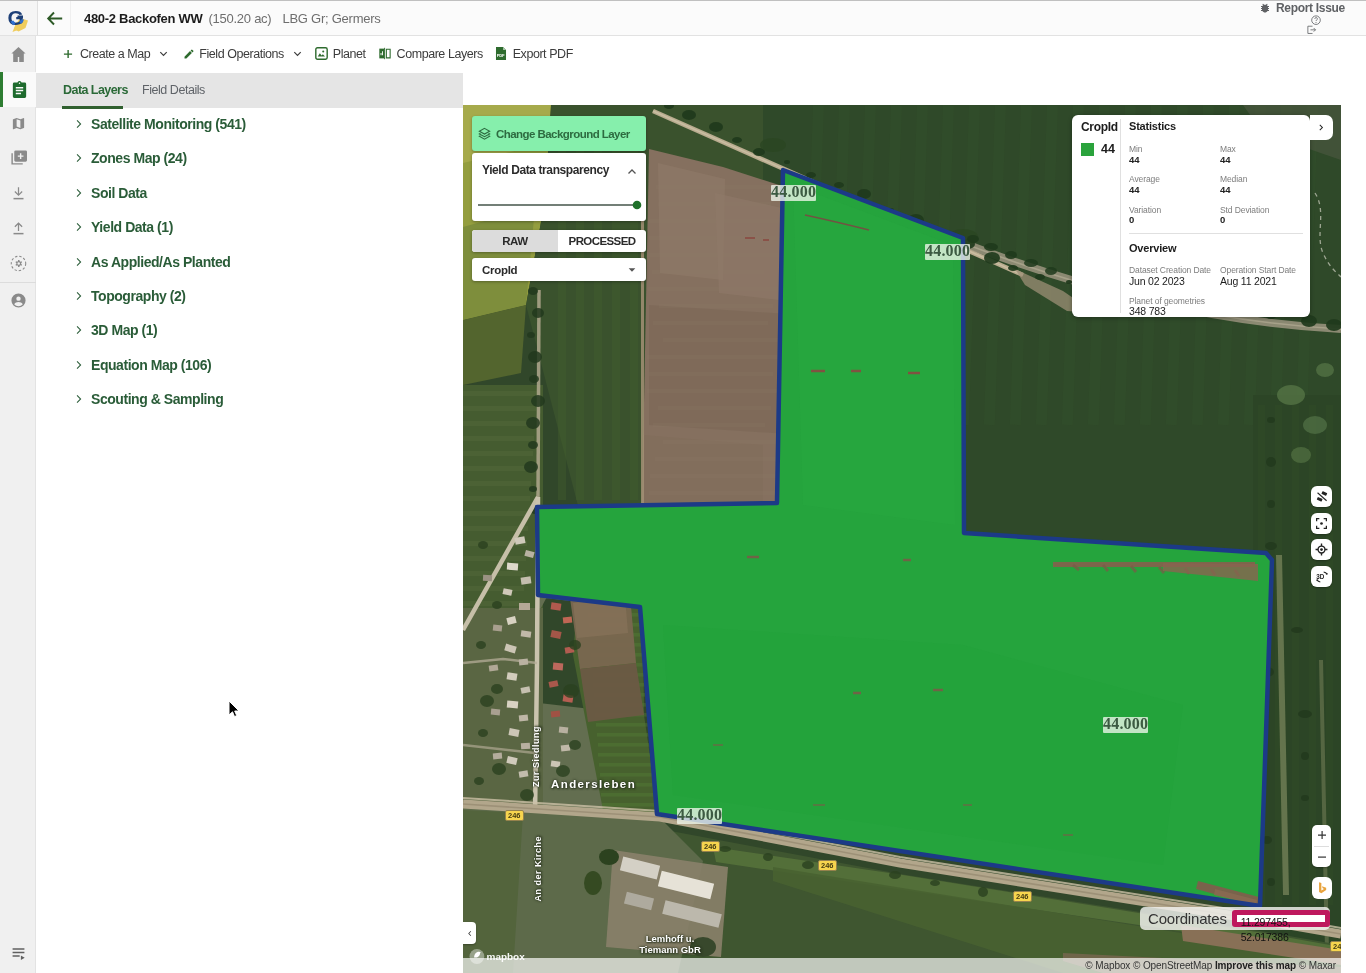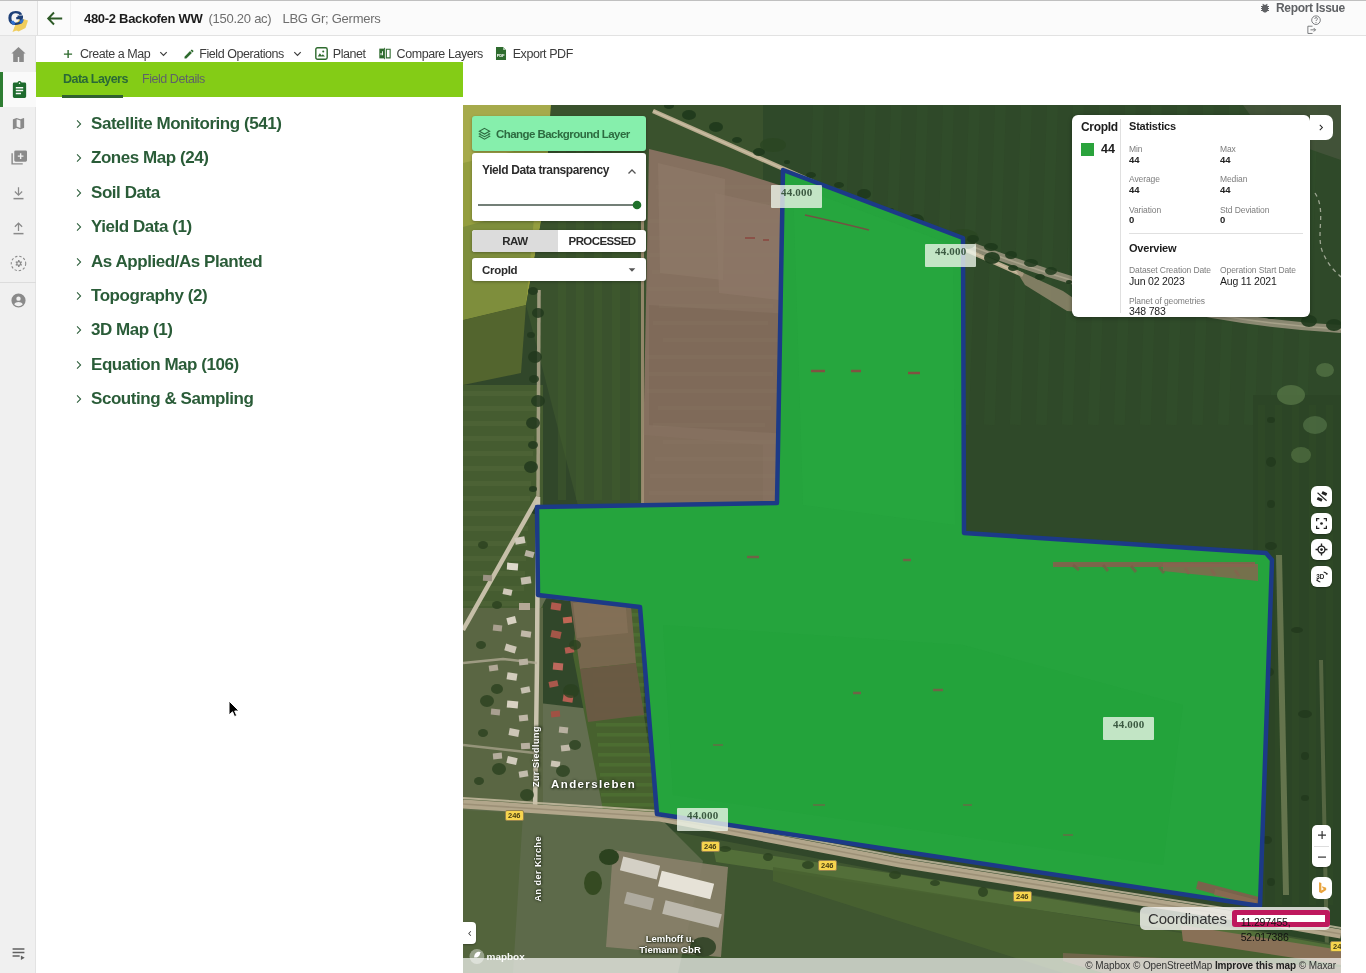--- a/index.html
+++ b/index.html
@@ -10,26 +10,26 @@
 .title { position:absolute; left:84px; top:0; height:34px; display:flex; align-items:center; font-size:13px; letter-spacing:-0.25px; color:#6e6e6e; }
 .title b { color:#1c1c1c; font-weight:700; margin-right:6px; letter-spacing:-0.3px; }
 .title .ac { margin-right:11px; }
 .topright { position:absolute; right:21px; top:0; height:34px; display:flex; align-items:center; color:#5c5f62;flex-direction:column; }
 .repissue { display:flex; align-items:center; gap:5px; font-size:12px; font-weight:700; letter-spacing:-0.3px; color:#5f6164; }
 .sidebar { position:absolute; left:0; top:36px; width:36px; height:937px; background:#f0f0f0; border-right:1px solid #e3e3e3; z-index:25; }
 .sicon { position:absolute; left:0; width:36px; height:35px; display:flex; align-items:center; justify-content:center; }
 .sactive { background:#fafafa; border-left:3px solid #2e7d32; }
 .toolrow { position:absolute; left:36px; top:36px; width:1330px; height:35px; background:#fff; z-index:20; display:flex; align-items:center; padding-left:25px; }
 .tbtn { display:flex; align-items:center; font-size:12.5px; letter-spacing:-0.45px; color:#3c3c3c; }
-.tabs { position:absolute; left:36px; top:62px; width:427px; height:35px; background:#84cc16; z-index:20; }
+.tabs { position:absolute; left:36px; top:73px; width:427px; height:35px; background:#e5e5e5; z-index:20; }
 .tab1 { position:absolute; left:27px; top:0; height:33px; display:flex; align-items:center; font-size:12.5px; letter-spacing:-0.55px; font-weight:700; color:#2a6937; }
 .tab1u { position:absolute; left:26px; top:33px; width:61px; height:2.5px; background:#30602f; }
 .tab2 { position:absolute; left:106px; top:0; height:33px; display:flex; align-items:center; font-size:12.5px; letter-spacing:-0.45px; color:#5f6368; }
 .lpanel { position:absolute; left:36px; top:106px; width:427px; height:867px; background:#fff; z-index:15; }
-.litem { position:absolute; left:0; width:427px; height:34px; display:flex; align-items:center; font-size:17px; letter-spacing:-0.45px; font-weight:700; color:#2a5c38; }
+.litem { position:absolute; left:0; width:427px; height:34px; display:flex; align-items:center; font-size:14px; letter-spacing:-0.45px; font-weight:700; color:#2a5c38; }
 .litem svg { position:absolute; left:38px; }
 .litem span { margin-left:55px; }
 .mapwrap { position:absolute; left:463px; top:105px; width:878px; height:868px; overflow:hidden; z-index:5; }
 .whitestrip { position:absolute; left:1341px; top:36px; width:25px; height:937px; background:#fff; z-index:18; }
 .mo { position:absolute; z-index:10; }
 .btn-cbl { left:472px; top:116px; width:174px; height:35px; background:#86efac; border-radius:3px; box-shadow:0 1px 3px rgba(0,0,0,.3); display:flex; align-items:center; padding-left:6px; gap:5px; color:#2d6b40; font-size:11.5px; letter-spacing:-0.55px; font-weight:700; }
 .ydt { left:472px; top:153px; width:174px; height:68px; background:#fff; border-radius:3px; box-shadow:0 1px 3px rgba(0,0,0,.3); }
 .ydt .t { position:absolute; left:10px; top:10px; font-size:12px; letter-spacing:-0.4px; font-weight:700; color:#2b2b2b; }
 .ydt .chev { position:absolute; right:8px; top:11px; }
 .rawproc { left:472px; top:230px; width:174px; height:22px; background:#fff; border-radius:3px; box-shadow:0 1px 3px rgba(0,0,0,.3); display:flex; }
@@ -51,21 +51,21 @@
 .zoomctl { position:absolute; left:1312px; top:825px; width:19px; height:42px; background:#fff; border-radius:5px; box-shadow:0 1px 2px rgba(0,0,0,.3); z-index:10; }
 .bing { position:absolute; left:1312px; top:877px; width:20px; height:22px; background:#fff; border-radius:6px; z-index:10; display:flex; align-items:center; justify-content:center; }
 .coords { position:absolute; left:1140px; top:907px; width:190px; height:23px; background:rgba(243,243,240,.82); border-radius:5px; z-index:10; display:flex; align-items:center; }
 .coords .lab { font-size:15px; color:#333; margin-left:8px; letter-spacing:-0.2px; }
 .coords .inp { width:124px; height:17px; margin-left:5px; background:#fff; border:5px solid #be185d; border-radius:3px; font-size:10.5px; line-height:15px; padding-left:4px; color:#111; letter-spacing:-0.2px; }
 .collapse { position:absolute; left:463px; top:922px; width:13px; height:22px; background:#fff; border-radius:0 4px 4px 0; z-index:10; display:flex; align-items:center; justify-content:center; box-shadow:0 1px 2px rgba(0,0,0,.3); }
 .attr { position:absolute; left:463px; top:958px; width:878px; height:15px; background:rgba(255,255,255,.68); z-index:9; font-size:10px; color:#333; text-align:right; padding-right:5px; line-height:15px; letter-spacing:-0.1px; }
 .attr b { font-weight:700; color:#222; }
 .mapboxlogo { position:absolute; left:469px; top:948px; z-index:9; }
 .mlbl { position:absolute; z-index:8; color:#fff; font-weight:700; text-shadow:0 0 2px rgba(40,50,30,.9),0 0 3px rgba(40,50,30,.8),1px 1px 2px rgba(40,50,30,.9); }
-.v44lbl { position:absolute; z-index:8; background:rgba(240,247,236,.78); color:#3c5a42; font-size:11px; font-weight:700; font-family:"Liberation Serif", serif; padding:0 10px; height:23px; line-height:14px; border-radius:1px; letter-spacing:0.2px; }
+.v44lbl { position:absolute; z-index:8; background:rgba(240,247,236,.78); color:#3c5a42; font-size:16px; font-weight:700; font-family:"Liberation Serif", serif; padding:0 0; height:16px; line-height:14px; border-radius:1px; letter-spacing:0.2px; }
 .shield { position:absolute; z-index:8; background:#f7d54e; border:1px solid #95824d; color:#463d12; font-size:7.5px; font-weight:700; height:11px; line-height:9px; padding:0 2px; border-radius:2px; }
 .cursor { position:absolute; left:228px; top:700px; z-index:40; }
 </style>
 </head>
 <body>
 <div class="mapwrap">
 <svg width="878" height="868" viewBox="0 0 878 868" xmlns="http://www.w3.org/2000/svg">
 <rect width="878" height="868" fill="#31472a"></rect>
 <rect x="300" y="0" width="578" height="460" fill="#2f4929"></rect>
 <rect x="350" y="0" width="11" height="320" fill="#38552e" opacity="0.22" transform="rotate(2 350 0)"></rect>

